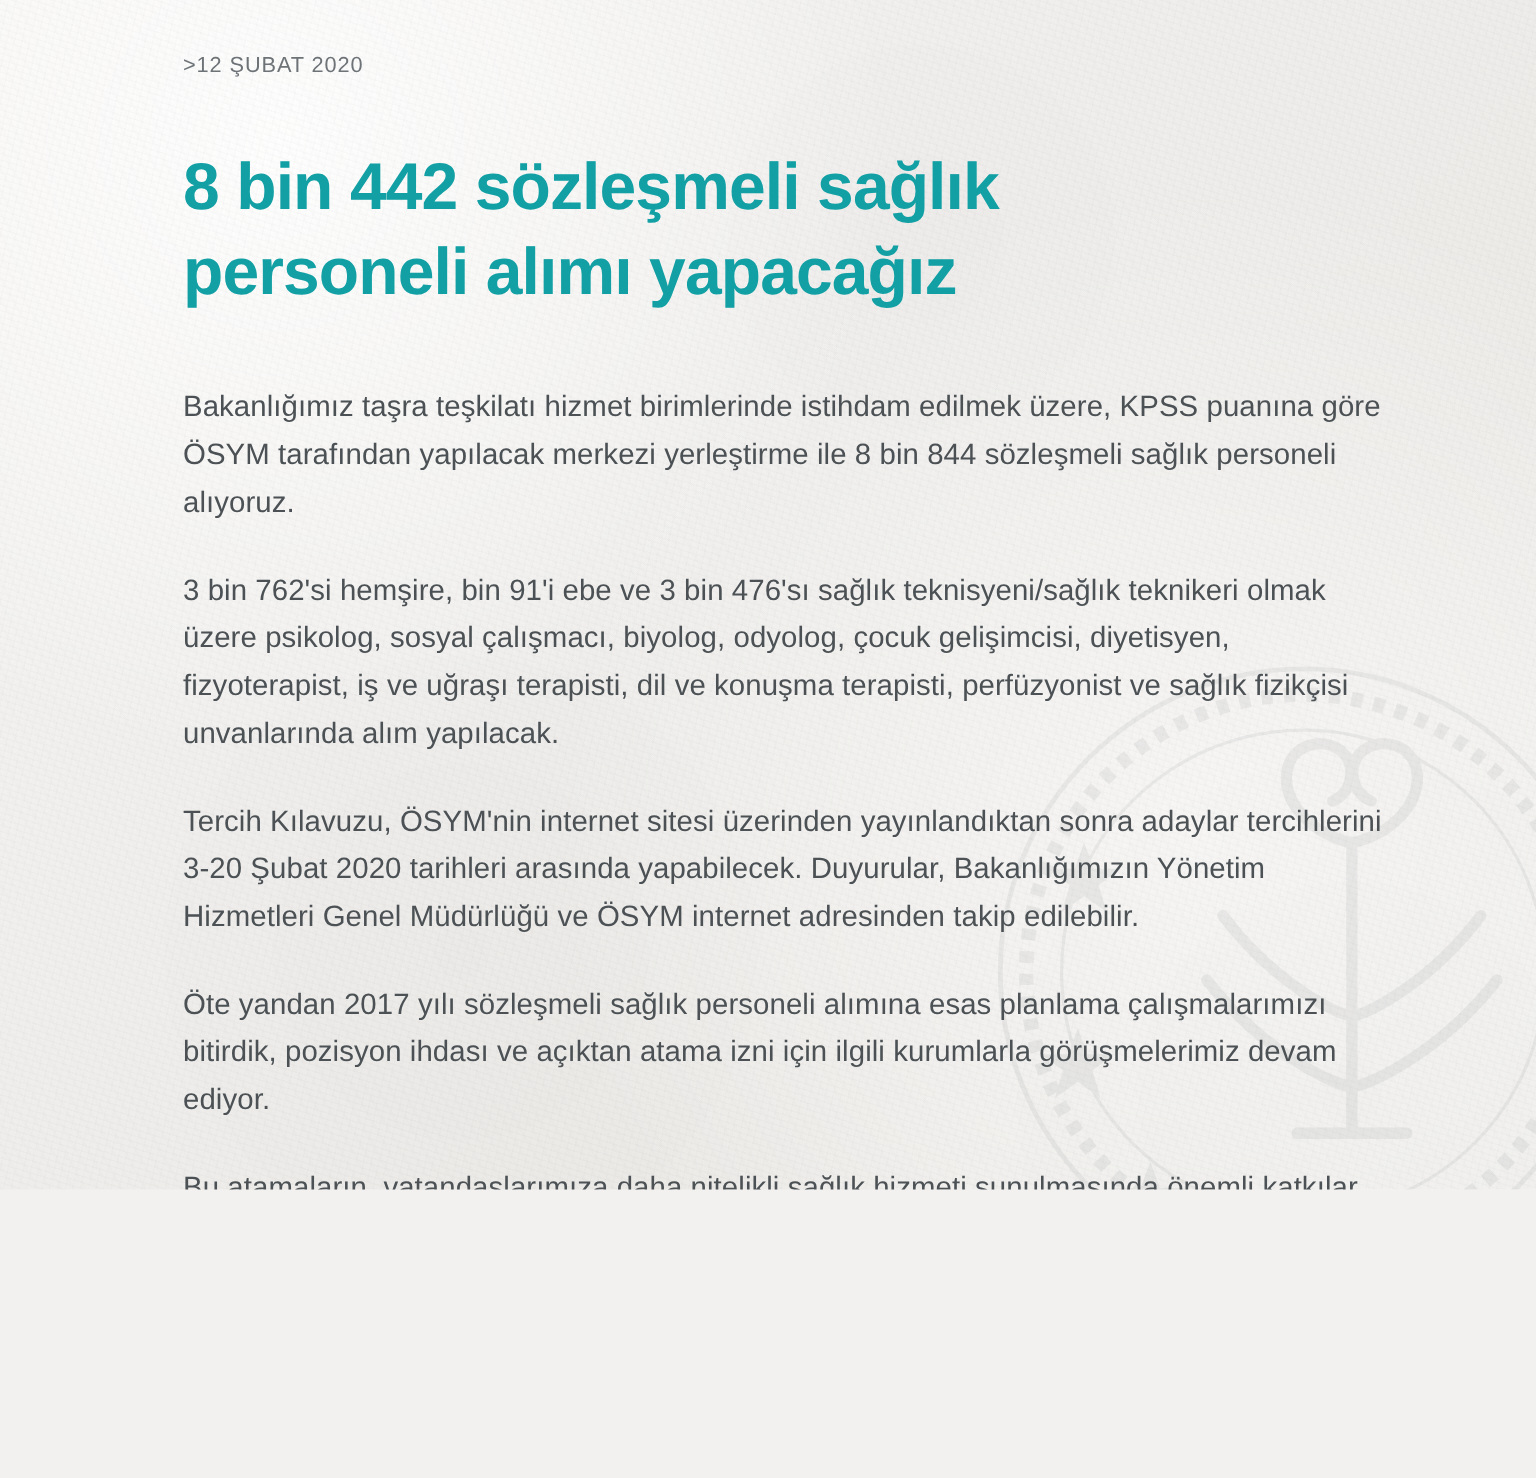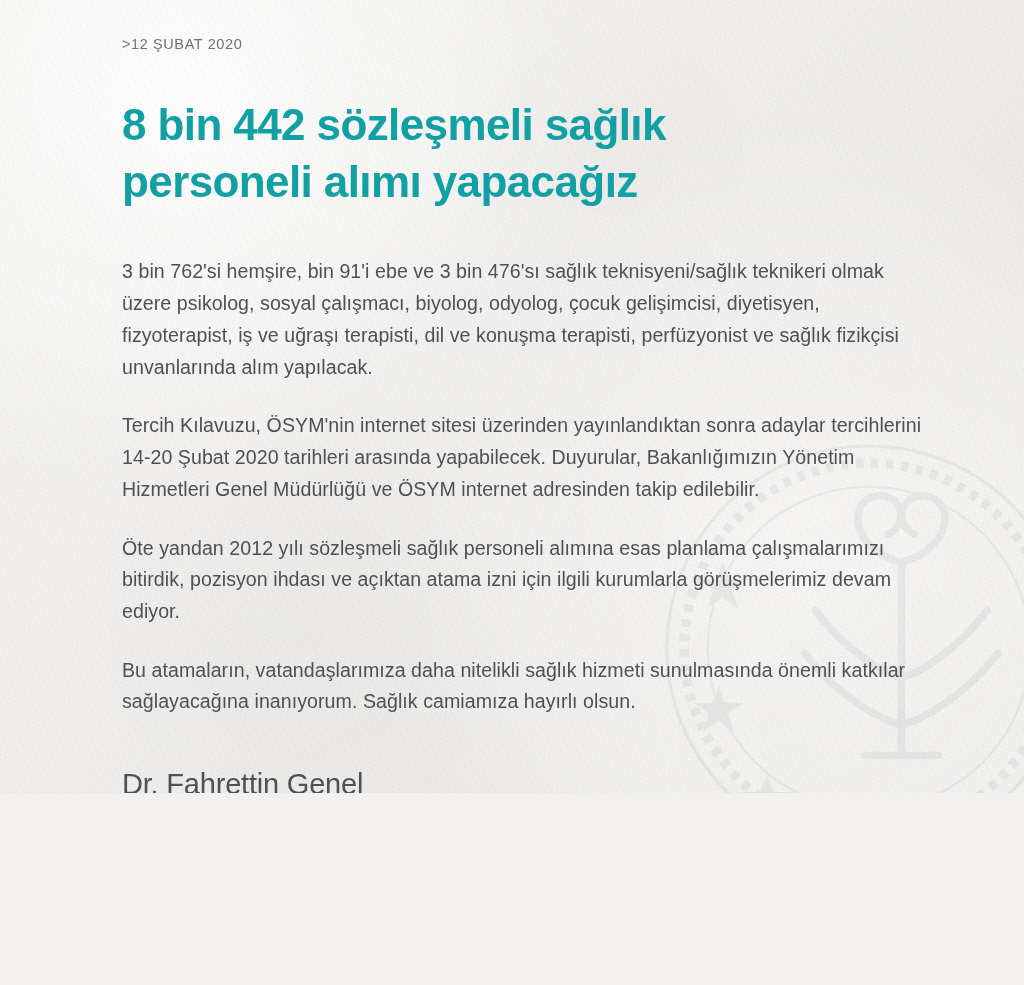--- a/index.html
+++ b/index.html
@@ -132,23 +132,24 @@
       <path d="M196 300 h68"></path>
     </g>
   </svg>
 
   <div class="content">
 
     <p class="date">&gt;12 ŞUBAT 2020</p>
 
     <h1 class="headline">8 bin 442 sözleşmeli sağlık personeli alımı yapacağız</h1>
 
+    <p class="body-para">Bakanlığımız taşra teşkilatı hizmet birimlerinde istihdam edilmek üzere, KPSS puanına göre ÖSYM tarafından yapılacak merkezi yerleştirme ile 8 bin 844 sözleşmeli sağlık personeli alıyoruz.</p>
     <p class="body-para">3 bin 762'si hemşire, bin 91'i ebe ve 3 bin 476'sı sağlık teknisyeni/sağlık teknikeri olmak üzere psikolog, sosyal çalışmacı, biyolog, odyolog, çocuk gelişimcisi, diyetisyen, fizyoterapist, iş ve uğraşı terapisti, dil ve konuşma terapisti, perfüzyonist ve sağlık fizikçisi unvanlarında alım yapılacak.</p>
-    <p class="body-para">Tercih Kılavuzu, ÖSYM'nin internet sitesi üzerinden yayınlandıktan sonra adaylar tercihlerini 14-20 Şubat 2020 tarihleri arasında yapabilecek. Duyurular, Bakanlığımızın Yönetim Hizmetleri Genel Müdürlüğü ve ÖSYM internet adresinden takip edilebilir.</p>
-    <p class="body-para">Öte yandan 2012 yılı sözleşmeli sağlık personeli alımına esas planlama çalışmalarımızı bitirdik, pozisyon ihdası ve açıktan atama izni için ilgili kurumlarla görüşmelerimiz devam ediyor.</p>
+    <p class="body-para">Tercih Kılavuzu, ÖSYM'nin internet sitesi üzerinden yayınlandıktan sonra adaylar tercihlerini 3-20 Şubat 2020 tarihleri arasında yapabilecek. Duyurular, Bakanlığımızın Yönetim Hizmetleri Genel Müdürlüğü ve ÖSYM internet adresinden takip edilebilir.</p>
+    <p class="body-para">Öte yandan 2017 yılı sözleşmeli sağlık personeli alımına esas planlama çalışmalarımızı bitirdik, pozisyon ihdası ve açıktan atama izni için ilgili kurumlarla görüşmelerimiz devam ediyor.</p>
     <p class="body-para">Bu atamaların, vatandaşlarımıza daha nitelikli sağlık hizmeti sunulmasında önemli katkılar sağlayacağına inanıyorum. Sağlık camiamıza hayırlı olsun.</p>
 
     <div class="signature">
       <p class="sign-name">Dr. Fahrettin Genel</p>
       <p class="sign-title">T.C. ŞUBAT BAKANI</p>
     </div>
 
   </div>
 </div>
 

